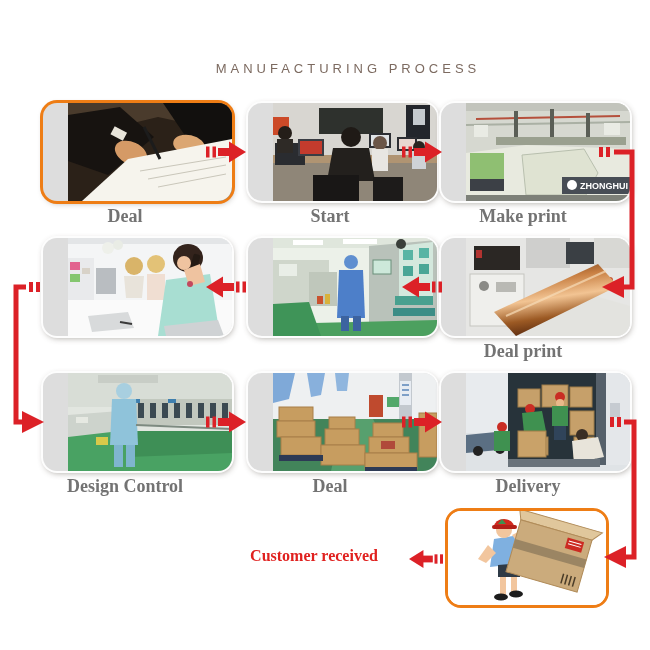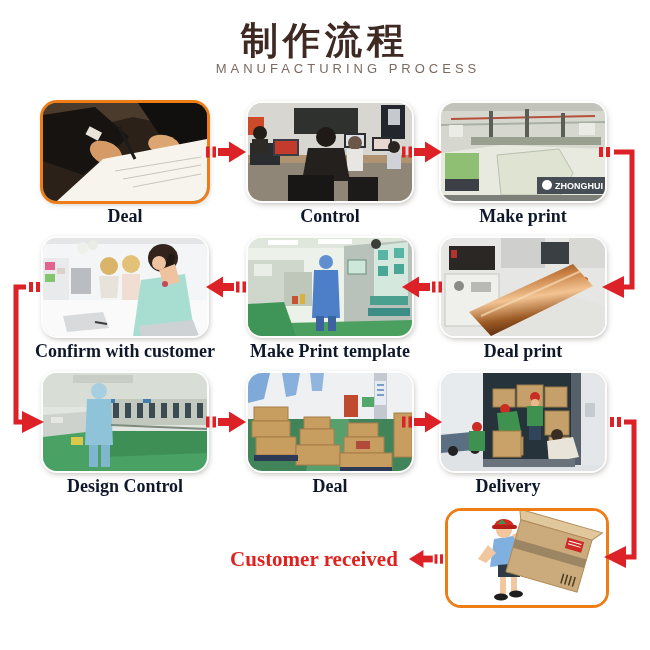--- a/index.html
+++ b/index.html
@@ -5,41 +5,40 @@
   html,body{margin:0;padding:0;background:#fff;}
   .canvas{position:relative;width:650px;height:650px;background:#fff;overflow:hidden;
           font-family:"Liberation Sans",sans-serif;}
   .title{position:absolute;top:16px;left:0;width:650px;text-align:center;
          font-family:"DejaVu Sans",sans-serif;font-weight:700;font-size:37px;
          letter-spacing:5px;color:#3e2a23;}
   .subtitle{position:absolute;top:61px;left:0;width:650px;text-align:center;
          font-family:"Liberation Sans",sans-serif;font-size:13px;letter-spacing:4px;
          color:#7c6a60;padding-left:23px;}
   .photo{position:absolute;width:164px;height:98px;border-radius:14px;overflow:hidden;
-         background:#ddd;box-shadow:0 0 0 2px #fdfdfd,1px 2px 6px rgba(60,50,40,.45);}
+         background:#ddd;box-shadow:0 0 0 2px #fdfdfd,1px 2px 6px rgba(60,50,40,.45);padding-left:25px;}
   .photo.orange{box-shadow:0 0 0 3px #ee7d15,1px 2px 6px rgba(60,50,40,.4);}
   .photo svg{display:block;width:100%;height:100%;}
   .received{position:absolute;left:445px;top:508px;width:158px;height:94px;
          border:3px solid #ee7d15;border-radius:16px;background:#fff;overflow:hidden;}
   .received svg{display:block;width:100%;height:100%;}
   .label{position:absolute;width:220px;text-align:center;
-         font-family:"Liberation Serif",serif;font-weight:bold;font-size:18px;color:#0f172a;}
+         font-family:"Liberation Serif",serif;font-weight:bold;font-size:18px;color:#737373;}
   .final-label{position:absolute;left:204px;top:547px;width:220px;text-align:center;
-         font-family:"Liberation Serif",serif;font-weight:bold;font-size:21px;color:#e0211f;}
+         font-family:"Liberation Serif",serif;font-weight:bold;font-size:16px;color:#e0211f;}
   .arrow{position:absolute;width:40px;height:22px;}
   .arrow svg{display:block;width:100%;height:100%;}
   .flip svg{transform:scaleX(-1);}
   .conn{position:absolute;left:0;top:0;pointer-events:none;}
 </style>
 </head>
 <body>
 
 <div class="canvas">
 
-  <div class="title">制作流程</div>
   <div class="subtitle">MANUFACTURING PROCESS</div>
 
   <div class="photo orange" style="left:43px;top:103px;">
     <svg viewBox="0 0 164 98">
       <rect width="164" height="98" fill="#2b2118"></rect>
       <polygon points="0,0 164,0 164,30 90,14 40,26 0,40" fill="#4a3b2c"></polygon>
       <polygon points="95,0 164,0 164,52 118,34" fill="#12100e"></polygon>
       <polygon points="0,12 52,4 86,34 40,72 0,58" fill="#171310"></polygon>
       <rect x="44" y="26" width="14" height="9" fill="#e8e4da" transform="rotate(28 51 30)"></rect>
       <ellipse cx="63" cy="50" rx="17" ry="11" fill="#d59a66" transform="rotate(25 63 50)"></ellipse>
@@ -76,21 +75,21 @@
       <circle cx="107" cy="40" r="7" fill="#6b5648"></circle>
         <rect x="99" y="46" width="16" height="22" fill="#e8e6e2"></rect>
       <circle cx="146" cy="44" r="6" fill="#2a2420"></circle>
         <rect x="139" y="50" width="14" height="16" fill="#cfd2d6"></rect>
       <circle cx="78" cy="34" r="10" fill="#1f1a16"></circle>
       <polygon points="60,45 96,45 102,78 54,78" fill="#23201d"></polygon>
       <rect x="40" y="72" width="46" height="26" fill="#191716"></rect>
       <rect x="100" y="74" width="30" height="24" fill="#1d1b1a"></rect>
     </svg>
   </div>
-  <div class="label" style="left:220px;top:206px;">Control</div>
+  <div class="label" style="left:220px;top:206px;">Start</div>
 
   <div class="photo" style="left:441px;top:103px;">
     <svg viewBox="0 0 164 98">
       <rect width="164" height="98" fill="#d6d8d0"></rect>
       <rect width="164" height="8" fill="#c2c4bc"></rect>
       <line x1="10" y1="16" x2="154" y2="13" stroke="#b5503c" stroke-width="2"></line>
       <line x1="0" y1="22" x2="164" y2="19" stroke="#aab0a4" stroke-width="2"></line>
       <rect x="8" y="22" width="14" height="12" fill="#e9ebe4"></rect>
       <rect x="138" y="20" width="16" height="12" fill="#e9ebe4"></rect>
       <rect x="48" y="8" width="4" height="30" fill="#5a5e56"></rect>
@@ -129,21 +128,20 @@
       <circle cx="116" cy="25" r="7" fill="#efc3a0"></circle>
       <rect x="124" y="16" width="7" height="14" rx="2" fill="#241a14" transform="rotate(15 127 23)"></rect>
       <polygon points="98,42 142,36 152,98 90,98" fill="#a8ded2"></polygon>
       <polygon points="116,32 132,26 137,44 121,48" fill="#efc3a0"></polygon>
       <circle cx="122" cy="46" r="3" fill="#c2485e"></circle>
       <polygon points="20,78 60,74 66,90 24,94" fill="#d8dadb"></polygon>
       <polygon points="96,88 150,82 156,98 98,98" fill="#cfd2d4"></polygon>
       <line x1="52" y1="84" x2="64" y2="86" stroke="#3a3a3a" stroke-width="2"></line>
     </svg>
   </div>
-  <div class="label" style="left:15px;top:341px;">Confirm with customer</div>
 
   <div class="photo" style="left:248px;top:238px;">
     <svg viewBox="0 0 164 98">
       <rect width="164" height="98" fill="#ecf1e9"></rect>
       <rect width="164" height="10" fill="#dfe6dc"></rect>
       <rect x="20" y="2" width="30" height="5" fill="#ffffff"></rect>
       <rect x="70" y="1" width="34" height="5" fill="#ffffff"></rect>
       <rect x="0" y="22" width="56" height="46" fill="#cfd6cb"></rect>
       <rect x="6" y="26" width="18" height="12" fill="#e9eee7"></rect>
       <rect x="36" y="34" width="28" height="34" fill="#bfc7bb"></rect>
@@ -160,21 +158,20 @@
       <rect x="44" y="58" width="6" height="8" fill="#c9522e"></rect>
         <rect x="52" y="56" width="5" height="10" fill="#d8b23c"></rect>
       <polygon points="0,86 164,82 164,98 0,98" fill="#4ca05f"></polygon>
       <polygon points="0,66 36,64 48,98 0,98" fill="#3f9458"></polygon>
       <circle cx="78" cy="24" r="7" fill="#5f8fd0"></circle>
       <polygon points="66,32 90,32 92,80 64,80" fill="#4d7fc9"></polygon>
       <rect x="68" y="78" width="8" height="15" fill="#3c63a0"></rect>
       <rect x="80" y="78" width="8" height="15" fill="#3c63a0"></rect>
     </svg>
   </div>
-  <div class="label" style="left:220px;top:341px;">Make Print template</div>
 
   <div class="photo" style="left:441px;top:238px;">
     <svg viewBox="0 0 164 98">
       <defs>
         <linearGradient id="cop" x1="0" y1="0" x2="0.25" y2="1">
           <stop offset="0" stop-color="#5e2d10"></stop>
             <stop offset="0.3" stop-color="#c87f42"></stop>
           <stop offset="0.55" stop-color="#f2c493"></stop>
             <stop offset="0.8" stop-color="#9c5a24"></stop>
           <stop offset="1" stop-color="#5e2d10"></stop>
@@ -291,21 +288,21 @@
       <circle cx="64" cy="36" r="5" fill="#c92d24"></circle>
       <polygon points="56,40 76,38 80,58 58,60" fill="#3f9150"></polygon>
       <rect x="52" y="58" width="28" height="26" fill="#c9a269" stroke="#9e7c48"></rect>
       <circle cx="36" cy="54" r="5" fill="#c92d24"></circle>
       <rect x="28" y="58" width="16" height="20" fill="#3f9150"></rect>
       <circle cx="116" cy="62" r="6" fill="#3a2e24"></circle>
       <polygon points="106,68 132,64 138,84 108,90" fill="#e8e4da"></polygon>
       <rect x="42" y="86" width="92" height="8" fill="#6a737b"></rect>
     </svg>
   </div>
-  <div class="label" style="left:398px;top:476px;">Delivery</div>
+  <div class="label" style="left:418px;top:476px;">Delivery</div>
 
   <div class="final-label">Customer received</div>
 
   <div class="received">
     <svg viewBox="0 0 158 94">
       <rect width="158" height="94" fill="#ffffff"></rect>
       <polygon points="46,28 72,24 78,52 42,56" fill="#7fb0e0"></polygon>
       <polygon points="50,54 72,52 72,66 50,66" fill="#2e3a46"></polygon>
       <rect x="52" y="66" width="6" height="18" fill="#f2c69e"></rect>
       <rect x="63" y="66" width="6" height="16" fill="#f2c69e"></rect>

